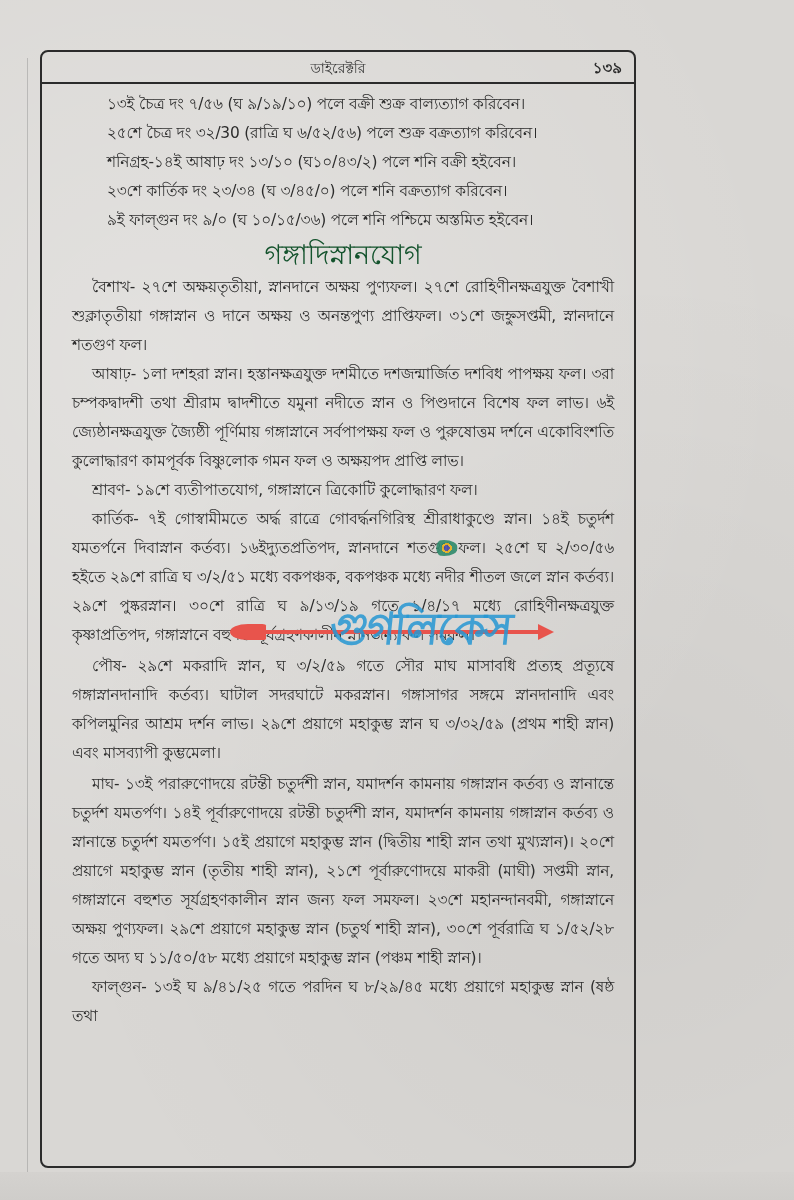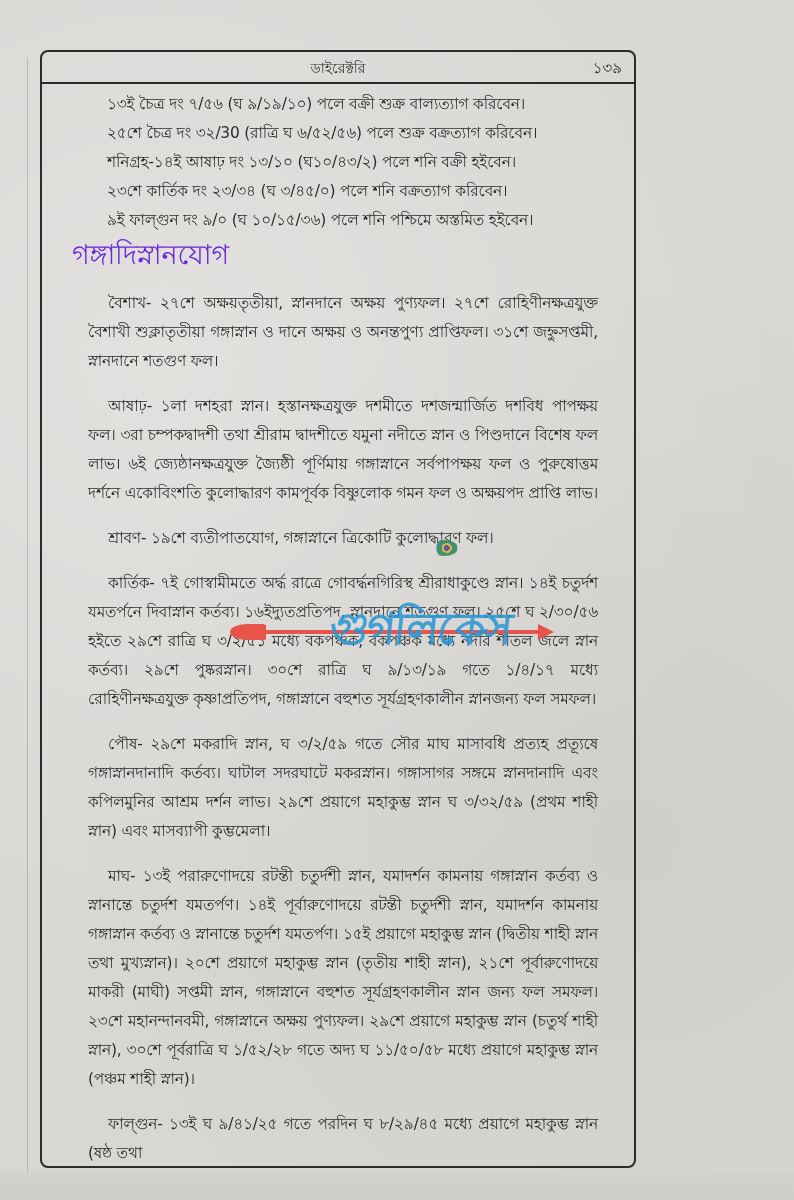--- a/index.html
+++ b/index.html
@@ -53,44 +53,45 @@
       top: 5px;
       text-align: center;
       font-size: 14px;
       color: #333;
     }
     .page-number {
       position: absolute;
       right: 12px;
       top: 4px;
       font-size: 15px;
-      font-weight: normal;
+      font-weight: bold;
       color: #2a2a2a;
     }
     .content {
       padding: 6px 20px 0 30px;
       font-size: 15.4px;
       line-height: 29px;
       letter-spacing: -0.2px;
       color: #2c2c2c;
     }
     .line {
       white-space: nowrap;
       margin-left: 35px;
     }
     .section-title {
+      text-align: center;
       font-size: 27px;
       line-height: 36px;
       margin: 2px 0 0 0;
-      color: #6d28d9;
+      color: #14532d;
     }
     .para {
       text-align: justify;
       text-align-last: left;
-      margin: 16px;
+      margin: 0;
     }
     .para .lead {
       display: inline-block;
       width: 20px;
     }
     .para-gap {
       margin-top: 2px;
     }
     .month-label {
       font-weight: normal;

